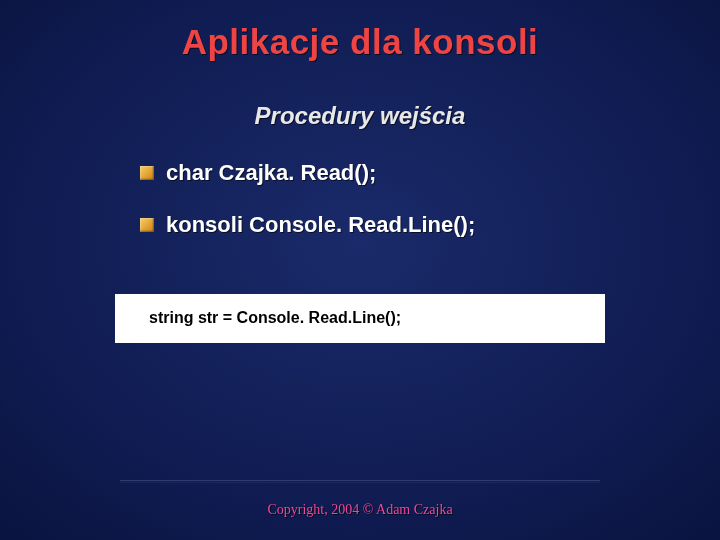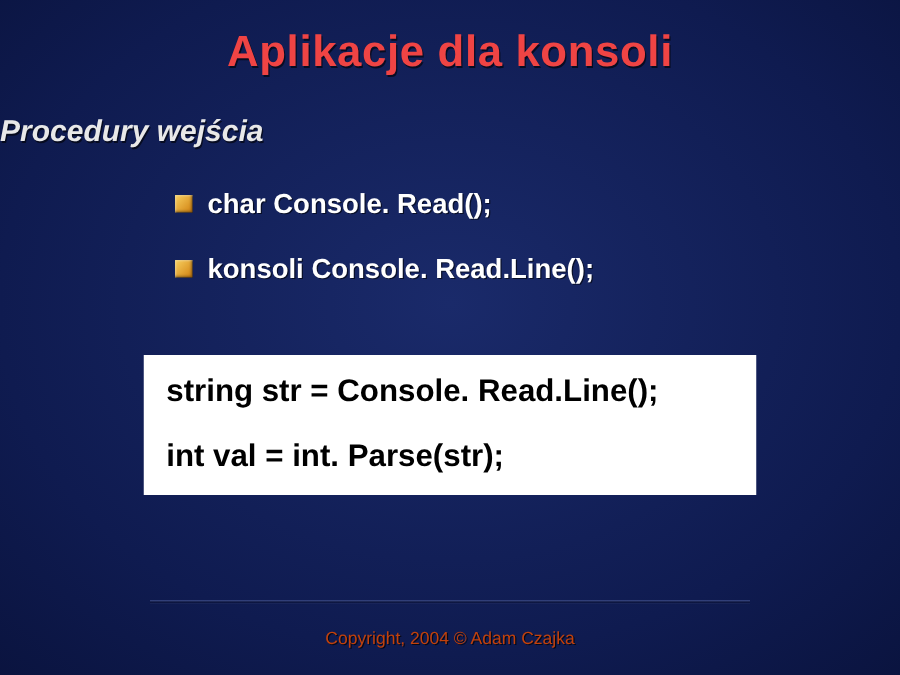--- a/index.html
+++ b/index.html
@@ -16,22 +16,22 @@
     text-align: center;
     padding-top: 22px;
     letter-spacing: 0.5px;
     text-shadow: 1px 1px 0 rgba(0,0,0,0.6);
   }
   .subtitle {
     color: #e8e8e8;
     font-weight: bold;
     font-style: italic;
     font-size: 24px;
-    text-align: left;
-    margin-top: 30px;
+    text-align: center;
+    margin-top: 40px;
     text-shadow: 1px 1px 0 rgba(0,0,0,0.6);
   }
   .bullets {
     margin-top: 30px;
     margin-left: 140px;
   }
   .bullet-row {
     display: flex;
     align-items: center;
     margin-bottom: 26px;
@@ -51,63 +51,64 @@
     text-shadow: 1px 1px 0 rgba(0,0,0,0.6);
   }
   .code-box {
     background: #ffffff;
     margin: 56px 115px 0 115px;
     padding: 14px 18px 16px 18px;
   }
   .code-line {
     color: #000000;
     font-weight: bold;
-    font-size: 25px;
+    font-size: 16px;
     line-height: 1.2;
+    margin-left: 16px;
   }
   .code-line + .code-line {
     margin-top: 22px;
   }
   .divider {
     position: absolute;
     left: 120px;
     right: 120px;
     bottom: 58px;
     height: 2px;
     background: linear-gradient(to bottom, #3a4a8a, #0a1030);
     box-shadow: 0 1px 0 rgba(255,255,255,0.05);
   }
   .footer {
     position: absolute;
     bottom: 22px;
     width: 100%;
     text-align: center;
-    color: #c2410c;
+    color: #ec4899;
     font-size: 14px;
     text-shadow: 1px 1px 0 rgba(0,0,0,0.7);
+    font-family: Liberation Serif, serif;
   }
 </style>
 </head>
 <body>
 
 <div class="title">Aplikacje dla konsoli</div>
 
 <div class="subtitle">Procedury wejścia</div>
 
 <div class="bullets">
   <div class="bullet-row">
     <div class="bullet-icon"></div>
-    <div class="bullet-text">char Console. Read();</div>
+    <div class="bullet-text">char Czajka. Read();</div>
   </div>
   <div class="bullet-row">
     <div class="bullet-icon"></div>
     <div class="bullet-text">konsoli Console. Read.Line();</div>
   </div>
 </div>
 
 <div class="code-box">
   <div class="code-line">string str = Console. Read.Line();</div>
-  <div class="code-line">int val = int. Parse(str);</div>
 </div>
 
 <div class="divider"></div>
 
 <div class="footer">Copyright, 2004 © Adam Czajka</div>
 
 </body></html>

